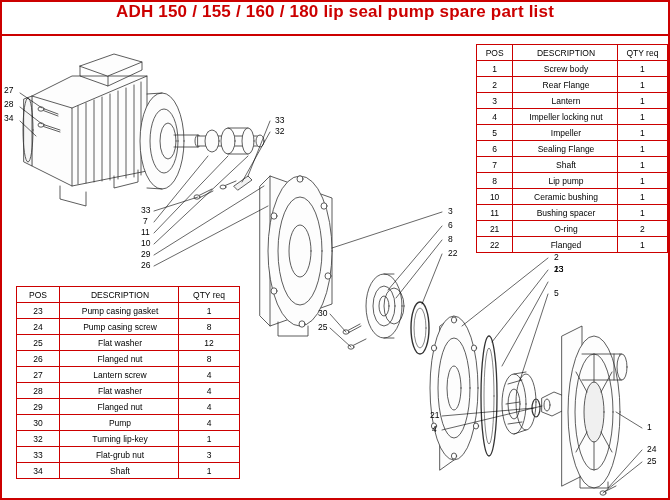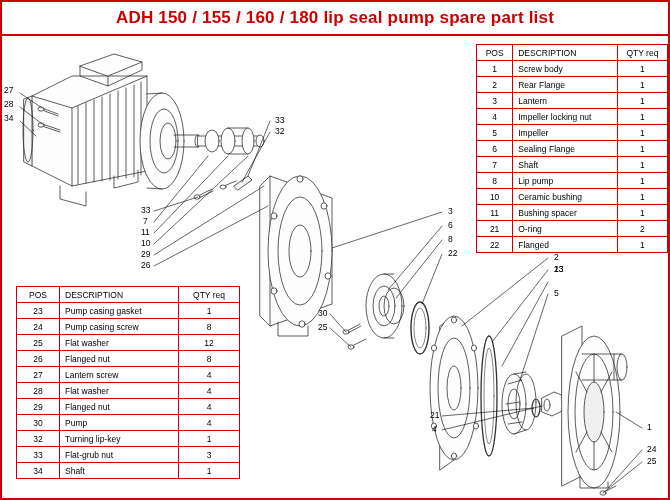--- a/index.html
+++ b/index.html
@@ -24,21 +24,21 @@
   }
   #title-bar {
     position: absolute;
     left: 0;
     top: 0;
     width: 100%;
     height: 34px;
     border-bottom: 2px solid #cc0000;
     box-sizing: border-box;
     display: flex;
-    align-items: center;
+    align-items: flex-start;
     justify-content: center;
     background: #fff;
   }
   #title-text {
     color: #cc0000;
     font-size: 17px;
     font-weight: bold;
     letter-spacing: 0.2px;
     white-space: nowrap;
   }
@@ -56,21 +56,21 @@
     padding: 0 3px;
     font-weight: normal;
     text-align: center;
     line-height: 14px;
     white-space: nowrap;
   }
   .parts-table th {
     font-weight: normal;
   }
   .parts-table .c-pos { width: 34px; margin-top: 8px; }
-  .parts-table .c-desc { width: 105px; text-align: left; padding-left: 5px; }
+  .parts-table .c-desc { width: 105px; text-align: center; padding-left: 5px; }
   .parts-table .c-qty { width: 48px; }
   #table-top { left: 474px; top: 42px; }
   #table-bottom { left: 14px; top: 284px; }
   #table-bottom .c-pos { width: 36px; }
   #table-bottom .c-desc { width: 110px; }
   #table-bottom .c-qty { width: 54px; }
 
   
   #drawing {
     position: absolute;

